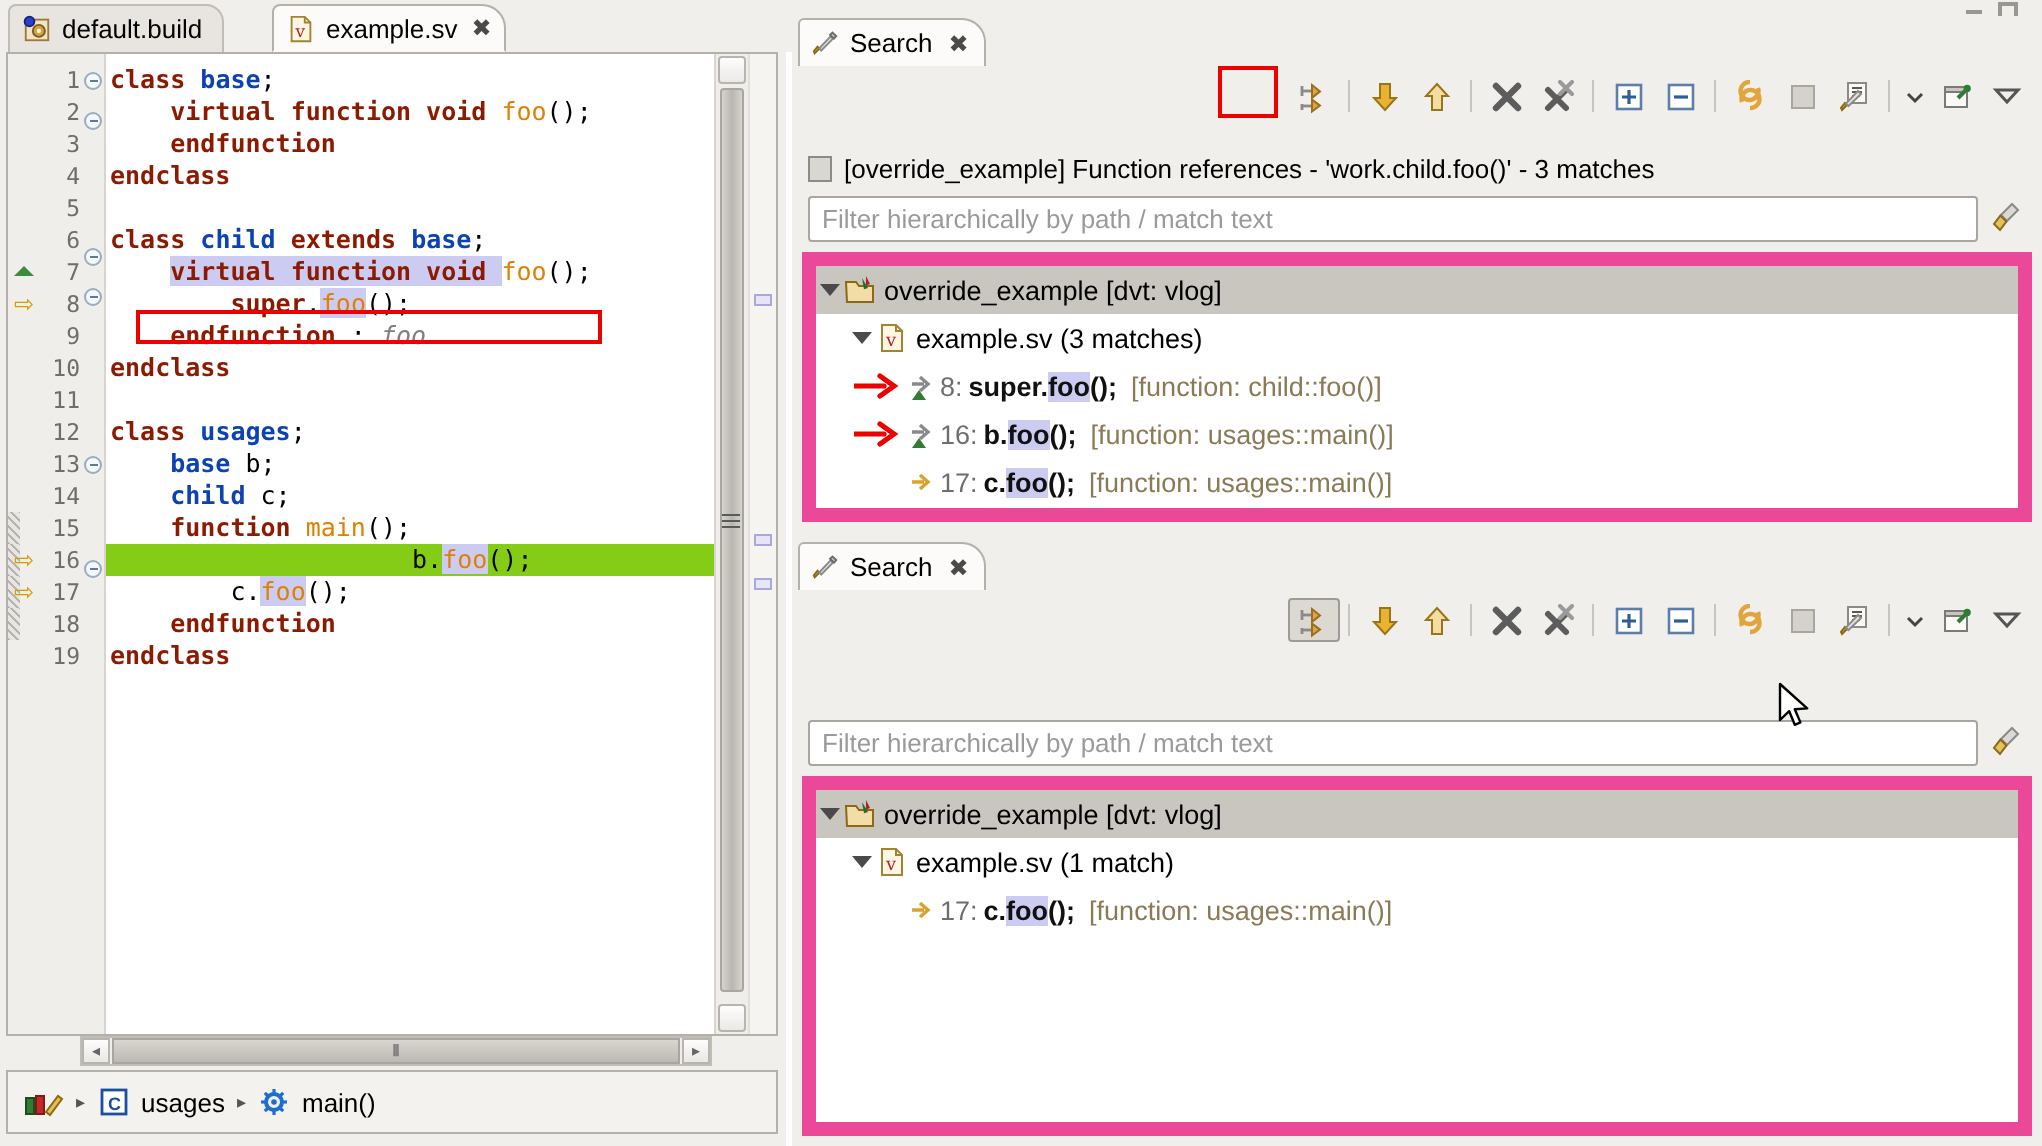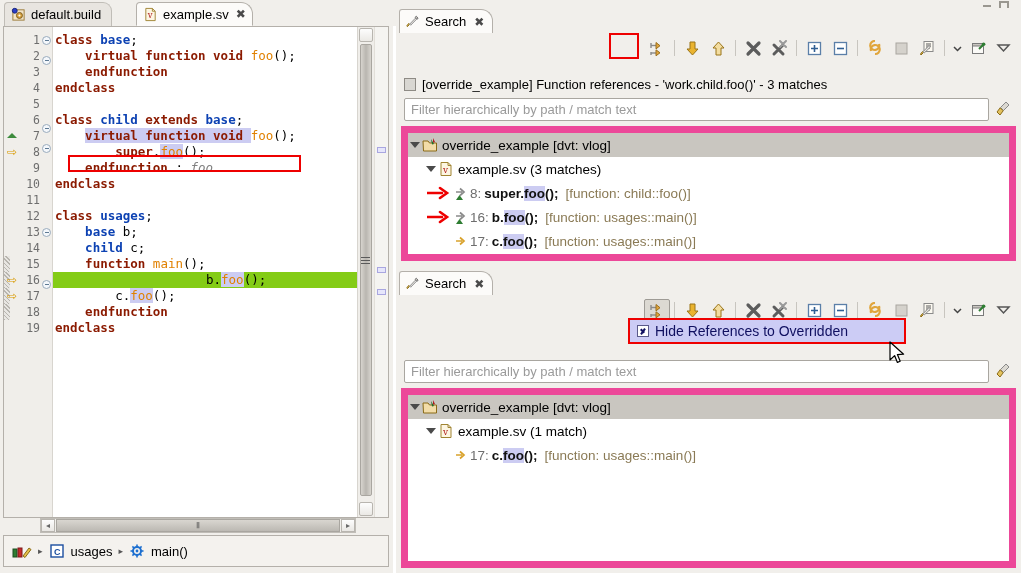--- a/index.html
+++ b/index.html
@@ -823,22 +823,18 @@
             <span class="mhit">foo</span>
             <span class="mcode">();</span>
             <span class="mctx">[function: usages::main()]</span>
           </div>
         </div>
     </div>
 
     <div class="redframe-btn" style="left:213px; top:33px; width:30px; height:26px;"></div>
   </div>
 
-  <div id="hide-ref-menu">
-    <span class="cbx"></span>
-    <span>Hide References to Overridden</span>
-  </div>
 
   <svg id="cursor-arrow" width="18" height="26" viewBox="0 0 18 26">
     <path d="M1 1 L1 19 L5.6 14.6 L8.4 21.4 L11.2 20.2 L8.4 13.6 L14.6 13.2 Z" fill="#ffffff" stroke="#000000" stroke-width="1.2" stroke-linejoin="round"></path>
   </svg>
 
 </div>
 
 </body></html>

